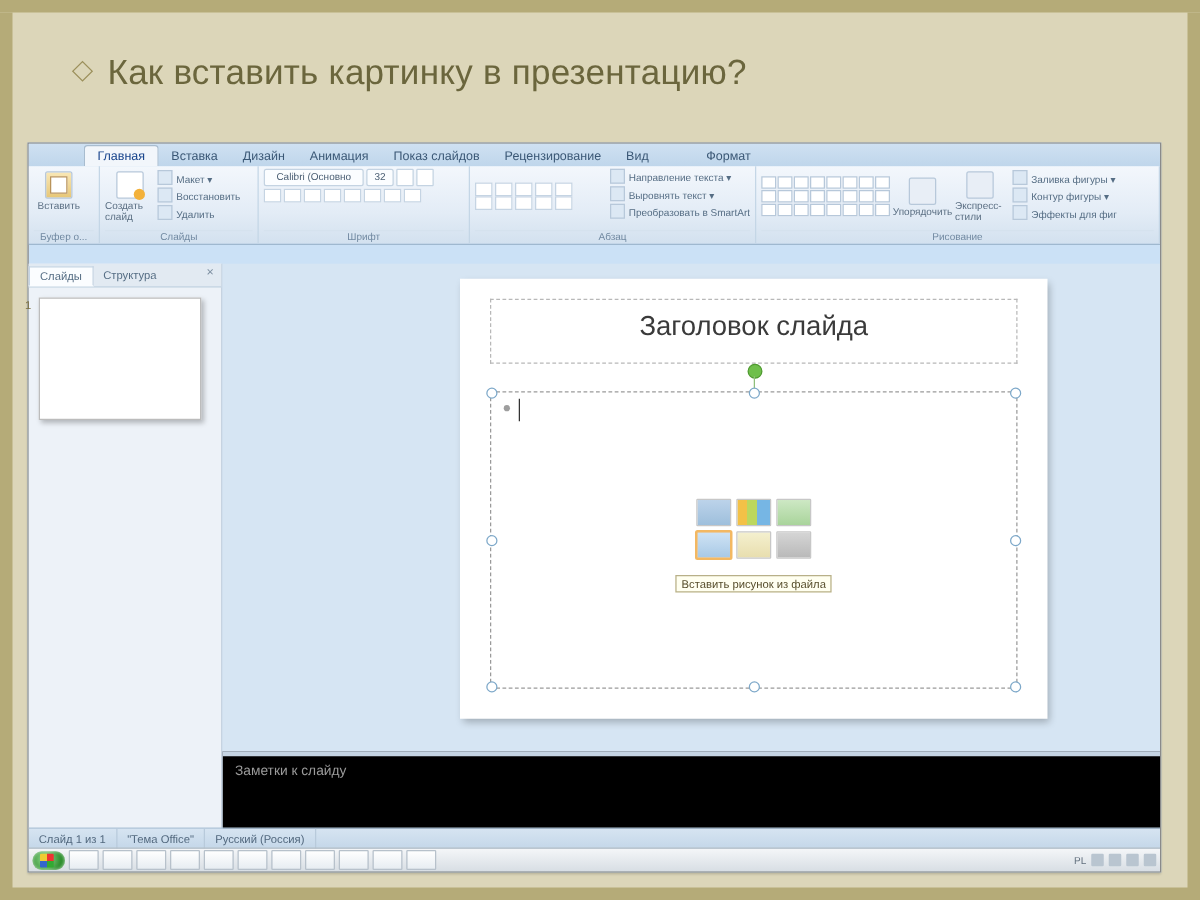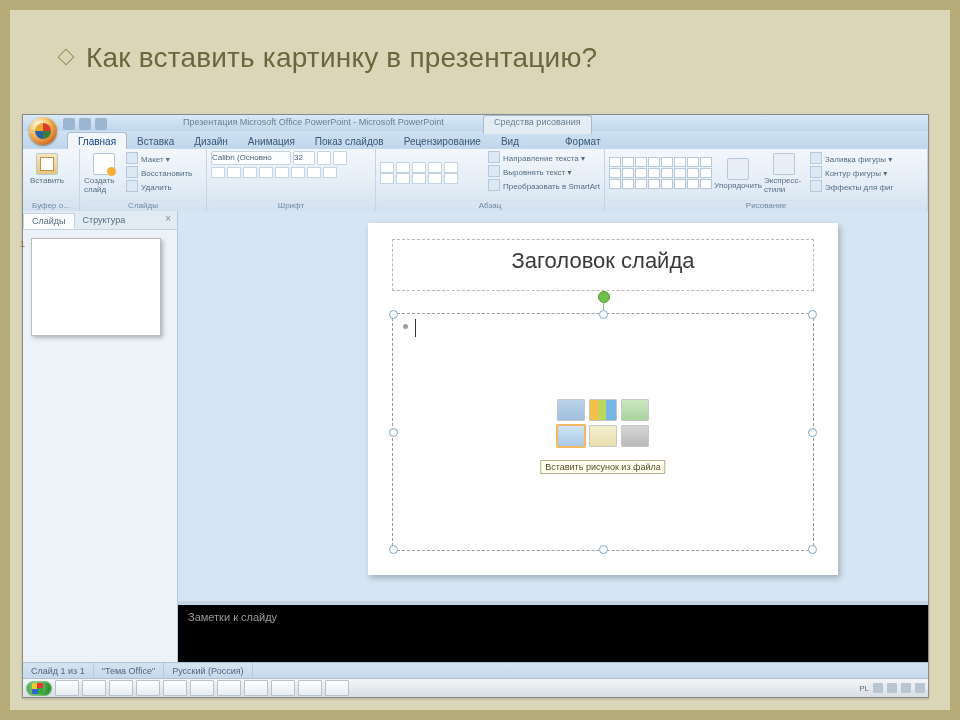--- a/index.html
+++ b/index.html
@@ -29,21 +29,21 @@
   .ribbon{height:62px;background:linear-gradient(#f3f7fc,#e3ecf6 60%,#d3e1ef);border-bottom:1px solid #9fb8cf;display:flex;font-size:8px;color:#5a6e82;}
   .grp{border-right:1px solid #c4d6e6;padding:2px 4px 0;display:flex;flex-direction:column;justify-content:space-between;}
   .grp-lbl{text-align:center;font-size:8px;color:#7189a1;padding-bottom:1px;border-top:1px solid #d5e2ee;margin-top:1px;}
   .bigbtn{display:flex;flex-direction:column;align-items:center;width:40px;gap:1px;padding-top:2px;}
   .ico{width:20px;height:20px;background:#e8eef6;border:1px solid #b7c8da;border-radius:2px;}
   .ico.paste{background:linear-gradient(#f9e7b5,#e7c777);position:relative;}
   .ico.paste::after{content:"";position:absolute;left:3px;top:3px;right:3px;bottom:3px;background:#fff;border:1px solid #b9935a;}
   .ico.newslide{background:#fff;border:1px solid #b7c8da;position:relative;}
   .ico.newslide::after{content:"";position:absolute;right:-2px;bottom:-2px;width:9px;height:9px;background:#f3b13a;border-radius:50%;}
   .row{display:flex;gap:2px;align-items:center;}
-  .row .pill{height:12px;border:1px solid #c4d3e2;border-radius:2px;background:#fbfdff;font-size:8px;padding:0 0;line-height:12px;color:#4a5e73;}
+  .row .pill{height:12px;border:1px solid #c4d3e2;border-radius:2px;background:#fbfdff;font-size:8px;padding:0 0;line-height:12px;color:#4a5e73;text-align:center;}
   .sq{width:12px;height:12px;border:1px solid #c4d3e2;background:#fff;border-radius:1px;}
   .miniline{width:100%;height:9px;display:flex;gap:2px;}
   .miniline span{width:12px;height:9px;border:1px solid #c5d4e3;background:#fff;}
   .shapes{display:grid;grid-template-columns:repeat(8,12px);grid-auto-rows:10px;gap:1px;}
   .shapes span{border:1px solid #b7c8da;background:#fff;}
   .txtbtn{font-size:8px;color:#556d84;line-height:11px;white-space:nowrap;}
   .txtbtn::before{content:"";display:inline-block;width:10px;height:10px;background:#dce8f4;border:1px solid #b7c8da;margin-right:3px;vertical-align:-2px;}
   
   .ws{position:absolute;top:96px;left:0;right:0;bottom:34px;display:flex;}
   .panel{width:154px;background:#edf2f8;border-right:1px solid #b9c9d9;}
@@ -95,30 +95,20 @@
 </style>
 </head>
 <body>
 
 <div class="outer">
   <div class="stripe-r"></div>
     <div class="stripe-b"></div>
   <div class="question"><span class="question-bullet"></span><span>Как вставить картинку в презентацию?</span></div>
 
   <div class="shot">
-    <div class="winbar">
-      <div class="officebtn"></div>
-      <div class="qat">
-          <span></span>
-          <span></span>
-          <span></span>
-        </div>
-      <span class="title">Презентация Microsoft Office PowerPoint - Microsoft PowerPoint</span>
-      <span class="tab2">Средства рисования</span>
-    </div>
 
     <div class="tabs">
       <div class="active">Главная</div>
       <div>Вставка</div>
       <div>Дизайн</div>
       <div>Анимация</div>
       <div>Показ слайдов</div>
       <div>Рецензирование</div>
       <div>Вид</div>
       <div style="margin-left:26px;">Формат</div>

